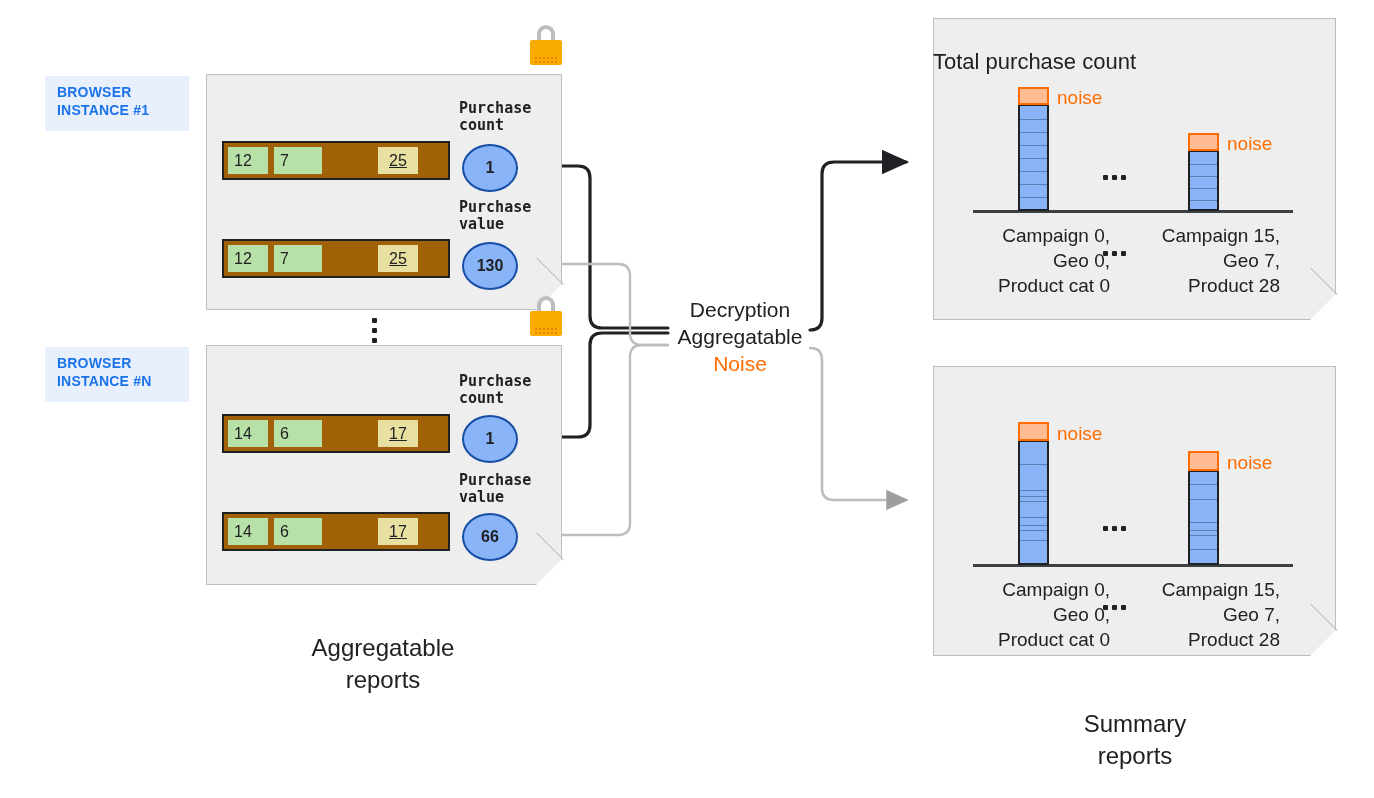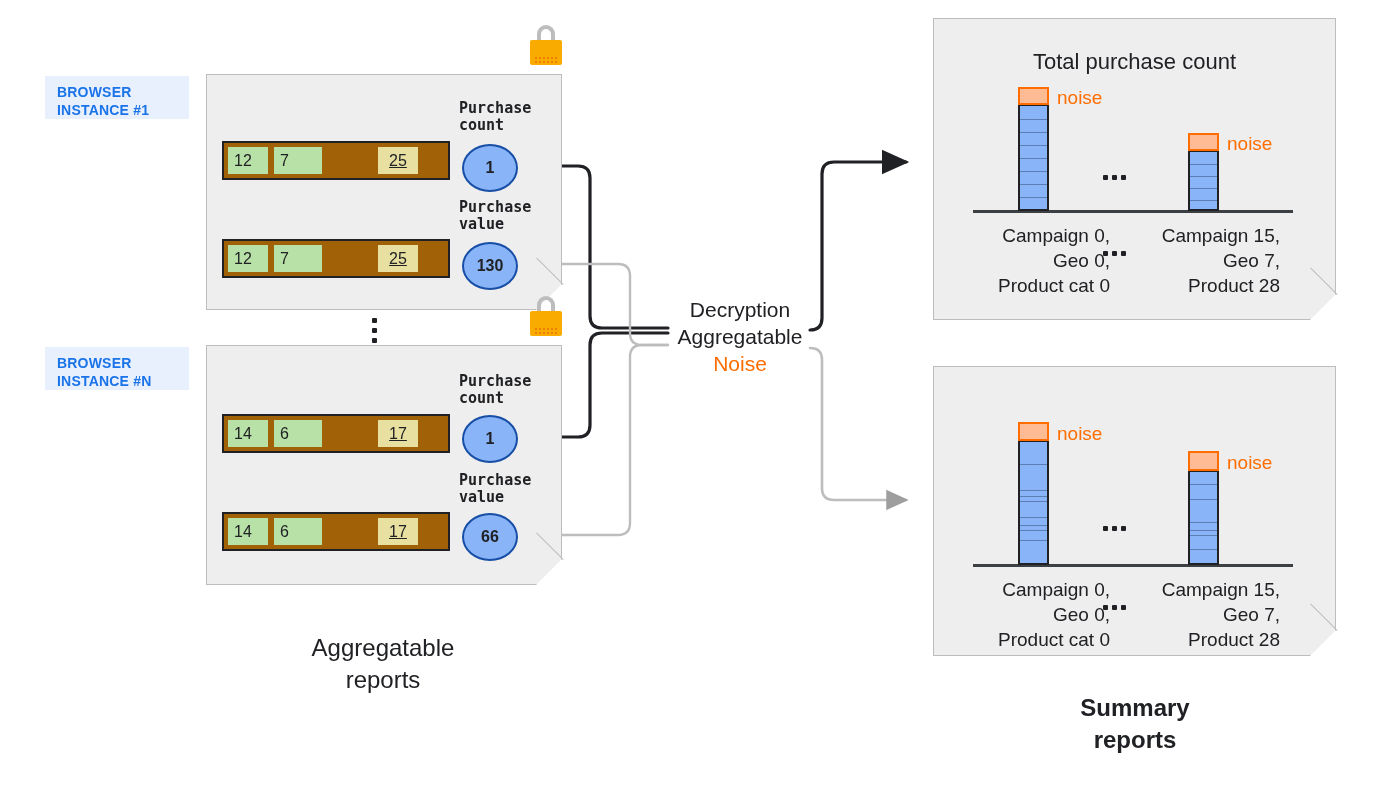--- a/index.html
+++ b/index.html
@@ -3,21 +3,21 @@
 <meta charset="utf-8">
 <style>
   html,body{margin:0;padding:0;background:#ffffff;}
   body{width:1374px;height:798px;position:relative;overflow:hidden;
        font-family:"Liberation Sans",sans-serif;color:#202124;}
   .abs{position:absolute;}
 
   
   .browser-tag{
     background:#e8f0fe;color:#1a73e8;font-weight:bold;font-size:14px;
-    line-height:18px;letter-spacing:.2px;padding:7px 10px 0 12px;
+    line-height:18px;letter-spacing:.2px;padding:7px 10px 12px 12px;
     white-space:pre-line;
   }
 
   
   .page-panel{
     background:#eeeeee;border:1px solid #bdbdbd;
     -webkit-clip-path:polygon(0 0,100% 0,100% calc(100% - 26px),calc(100% - 26px) 100%,0 100%);
     clip-path:polygon(0 0,100% 0,100% calc(100% - 26px),calc(100% - 26px) 100%,0 100%);
   }
   .page-fold-edge{
@@ -76,21 +76,21 @@
   
   .process-text{position:absolute;text-align:center;font-size:21px;line-height:27px;}
   .process-text .ln{display:block;}
   .process-text .noise{color:#ff6d00;}
 
   
   .caption{position:absolute;text-align:center;font-size:24px;line-height:32px;
            white-space:pre-line;color:#202124;}
 
   
-  .summary-title{position:absolute;width:100%;text-align:center;
+  .summary-title{position:absolute;width:100%;
                  font-size:22px;line-height:28px;color:#202124;}
   .axis{position:absolute;height:2.5px;background:#3c4043;}
   .bar{position:absolute;box-sizing:border-box;border:2.5px solid #202124;
        background:#8ab4f8;overflow:hidden;}
   .seg{position:absolute;left:0;right:0;border-top:1px solid #5b7fb5;box-sizing:border-box;}
   .noise-box{position:absolute;box-sizing:border-box;border:2.5px solid #ff6d00;
              background:#ffbb93;}
   .noise-label{position:absolute;color:#ff6d00;font-size:19px;line-height:19px;}
   .h-ellipsis{position:absolute;display:flex;gap:4px;align-items:center;}
   .h-ellipsis i{width:5px;height:5px;background:#202124;border-radius:1px;display:block;}
@@ -296,14 +296,14 @@
   <div class="bar-caption" style="left:195px;top:211px;width:152px;">Campaign 15,
 Geo 7,
 Product 28</div>
   <div class="h-ellipsis" style="left:170px;top:239px;">
     <i></i>
       <i></i>
       <i></i>
   </div>
 </div>
 
-<div class="caption" style="left:1010px;top:692px;width:250px;font-weight:bold;">Summary
+<div class="caption" style="left:1010px;top:708px;width:250px;">Summary
 reports</div>
 
 </body></html>

